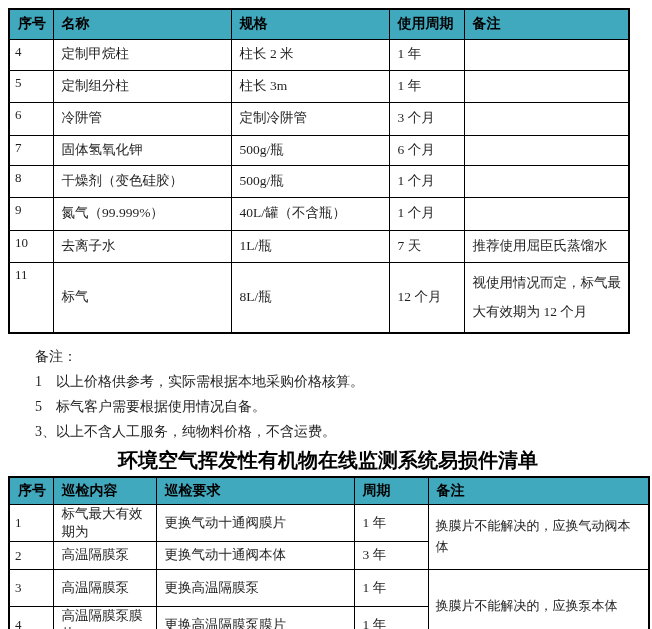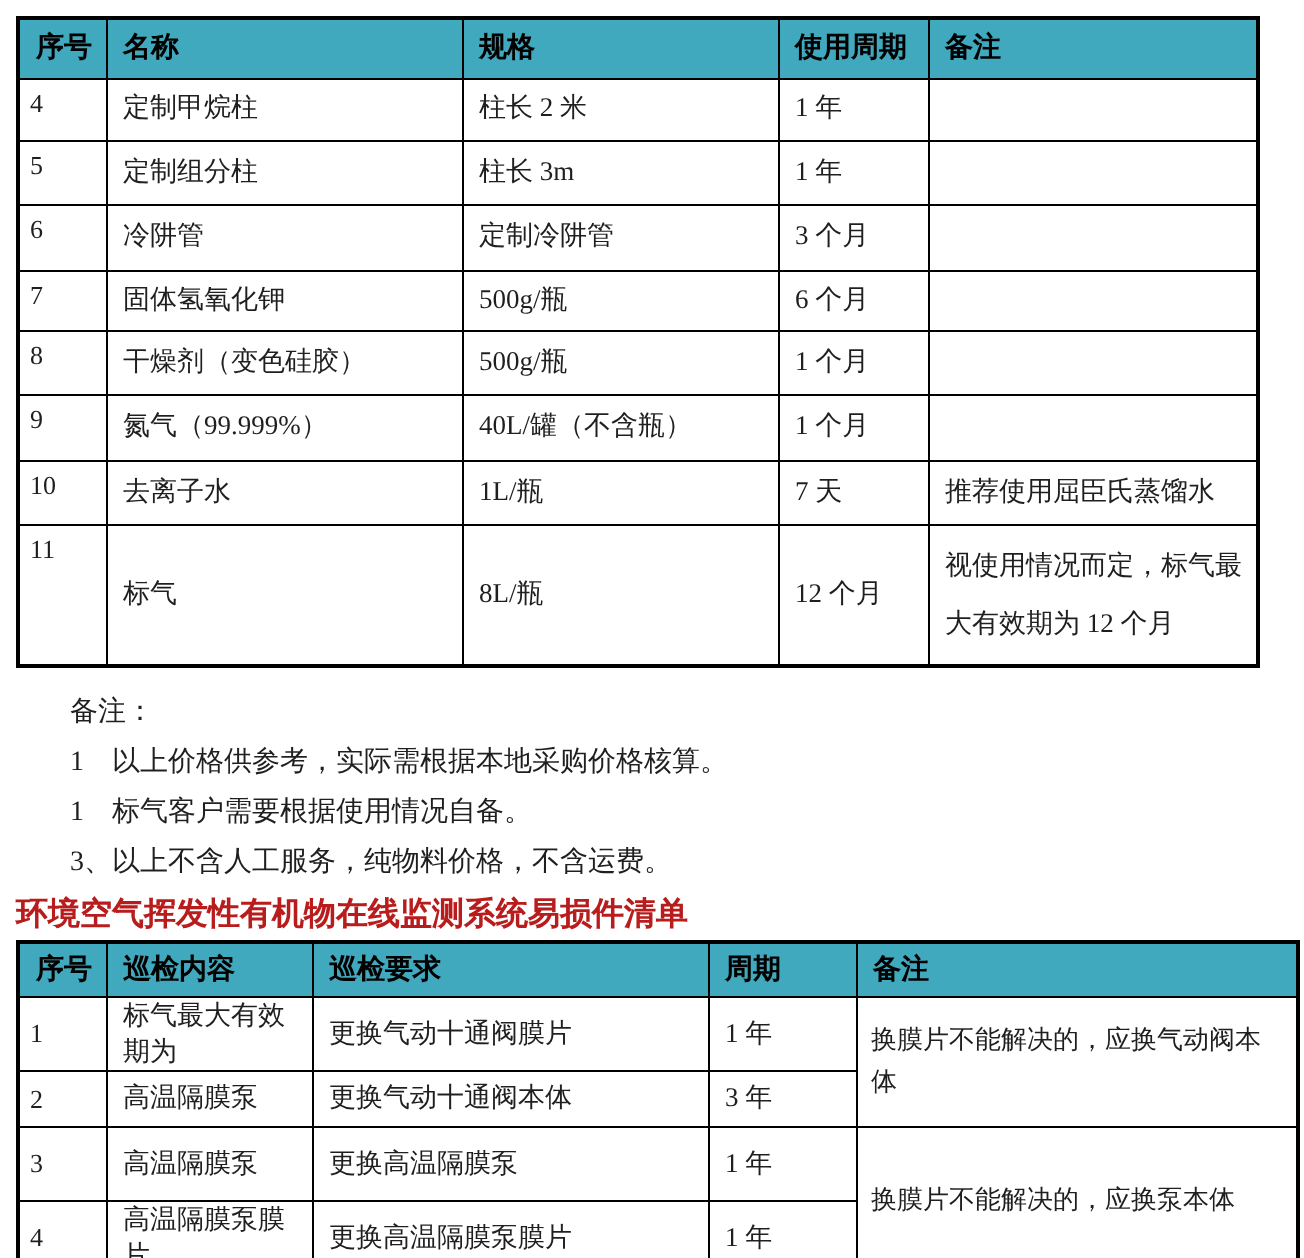--- a/index.html
+++ b/index.html
@@ -39,22 +39,23 @@
   .t1 tbody tr:nth-child(7){ height:32px; }
   .t1 tbody tr:nth-child(8){ height:71px; }
   td.no { vertical-align:top; padding:3px 2px 0 5px; font-size:13px; }
   .t1 td.longnote { line-height:2.15; padding-right:0; }
   
   .notes { margin:10px 0 0 35px; font-size:14px; }
   .notes .nline { line-height:25px; }
   
   .sec-title {
     width:640px; margin:3px 0 2px 8px;
+    text-align:center;
     font-family:"Liberation Sans", sans-serif;
-    font-weight:bold; font-size:16px; color:#b91c1c;
+    font-weight:bold; font-size:20px; color:#000000;
   }
   
   .t2 { width:640px; }
   .t2 thead tr { height:27px; }
   .t2 tbody tr:nth-child(1){ height:36px; }
   .t2 tbody tr:nth-child(2){ height:28px; }
   .t2 tbody tr:nth-child(3){ height:37px; }
   .t2 tbody tr:nth-child(4){ height:35px; }
   .t2 td.mnote { line-height:1.6; padding-left:7px; padding-right:12px; font-size:13px; }
   .t2 td.no { vertical-align:middle; padding-top:0; }
@@ -137,21 +138,21 @@
         <td>8L/瓶</td>
         <td>12 个月</td>
         <td class="longnote">视使用情况而定，标气最大有效期为 12 个月</td>
       </tr>
     </tbody>
   </table>
 
   <div class="notes">
     <div class="nline">备注：</div>
     <div class="nline">1　以上价格供参考，实际需根据本地采购价格核算。</div>
-    <div class="nline">1　标气客户需要根据使用情况自备。</div>
+    <div class="nline">5　标气客户需要根据使用情况自备。</div>
     <div class="nline">3、以上不含人工服务，纯物料价格，不含运费。</div>
   </div>
 
   <div class="sec-title">环境空气挥发性有机物在线监测系统易损件清单</div>
 
   <table class="t2">
     <colgroup>
       <col style="width:44px">
         <col style="width:103px">
         <col style="width:198px">

